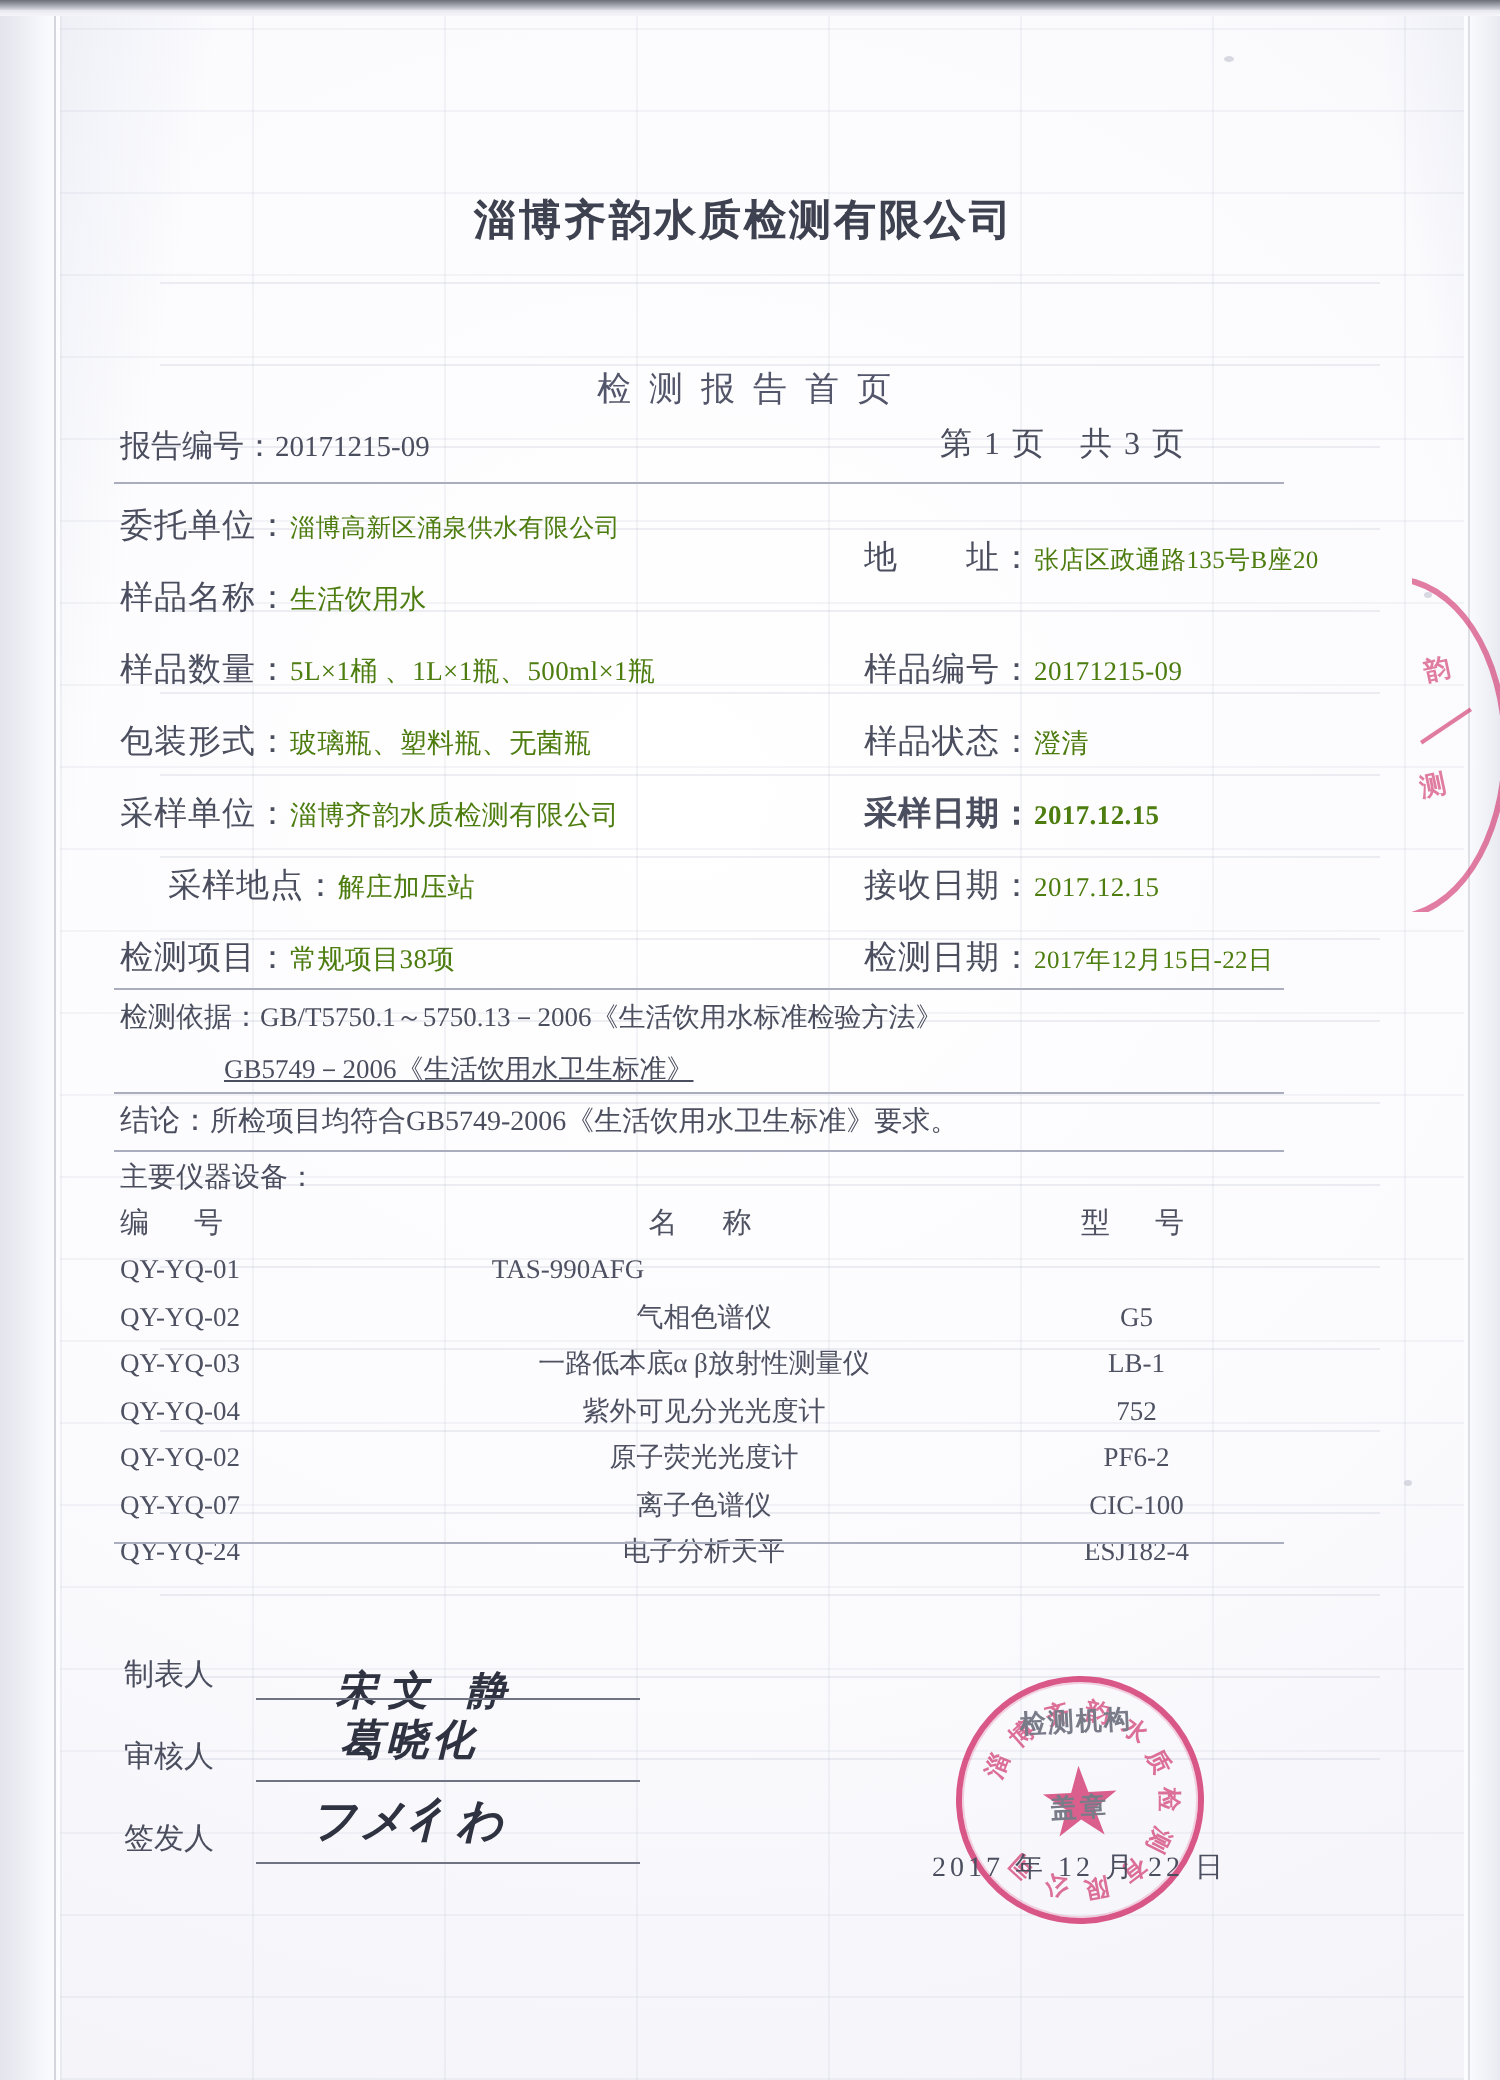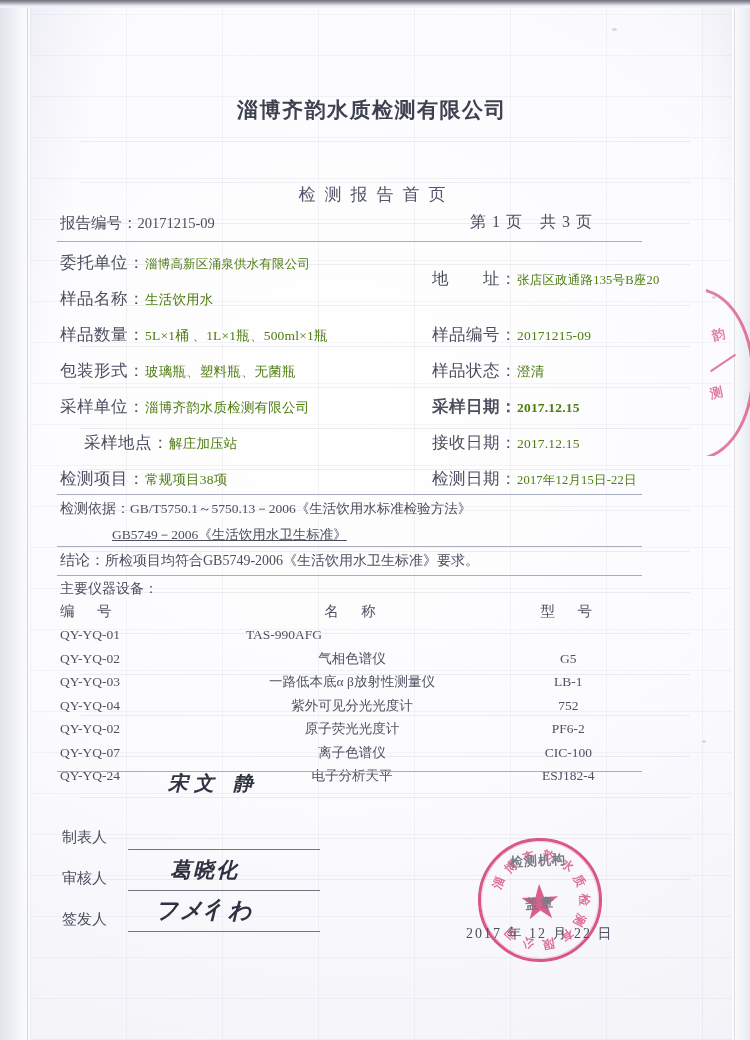--- a/index.html
+++ b/index.html
@@ -248,21 +248,21 @@
     <div class="eqrow">
       <div class="c-no">QY-YQ-24</div>
       <div class="c-nm">电子分析天平</div>
       <div class="c-md">ESJ182-4</div>
     </div>
   </div>
 
   <div class="rowline" style="left:57px;top:771px;width:585px;"></div>
 
   <div class="sig" style="left:62px;top:828px;">制表人</div>
-  <div class="hand" style="left:168px;top:770px;font-size:20px;letter-spacing:6px;">宋文 静</div>
+  <div class="hand" style="left:168px;top:832px;font-size:20px;letter-spacing:6px;">宋文 静</div>
   <div class="sigline" style="left:128px;top:849px;width:192px;"></div>
 
   <div class="sig" style="left:62px;top:869px;">审核人</div>
   <div class="hand" style="left:170px;top:856px;font-size:21px;letter-spacing:2px;">葛晓化</div>
   <div class="sigline" style="left:128px;top:890px;width:192px;"></div>
 
   <div class="sig" style="left:62px;top:910px;">签发人</div>
   <div class="hand" style="left:155px;top:895px;font-size:23px;letter-spacing:1px;">フメ彳わ</div>
   <div class="sigline" style="left:128px;top:931px;width:192px;"></div>
 

